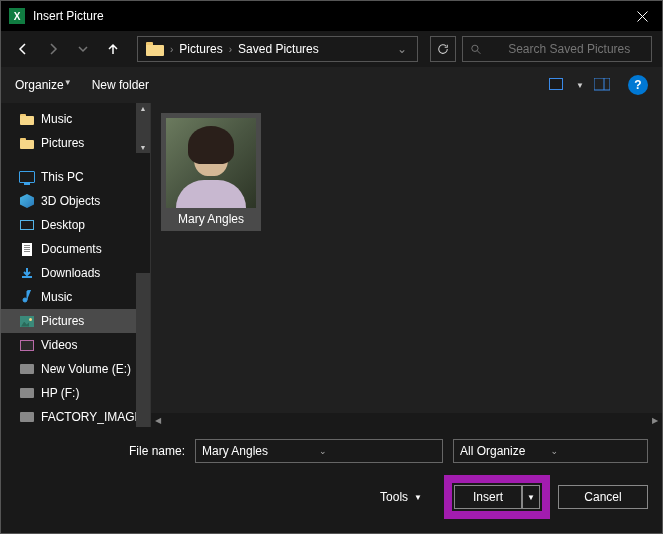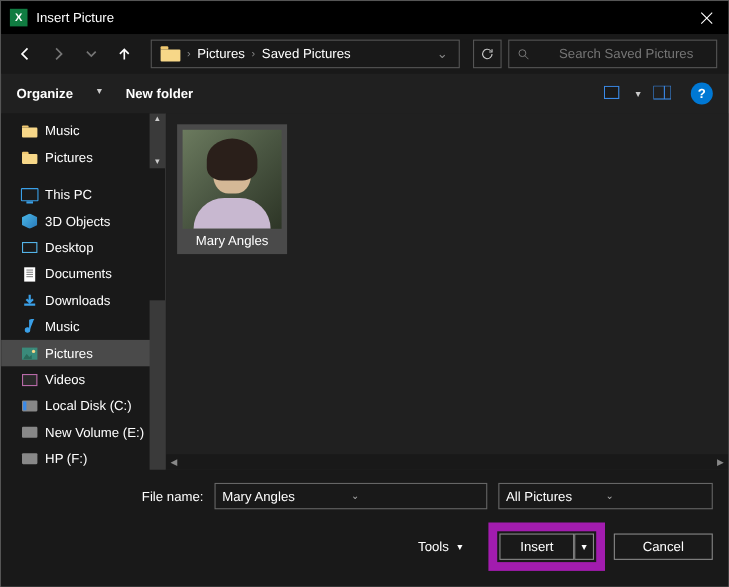--- a/index.html
+++ b/index.html
@@ -25,21 +25,21 @@
 .crumb { color: #fff; padding: 0 4px; cursor: pointer; }
 .chev { color: #888; padding: 0 2px; font-size: 10px; }
 .addr-drop { margin-left: auto; color: #888; padding: 0 6px; cursor: pointer; }
 .refresh-btn { width: 26px; height: 26px; border: 1px solid #555; display: flex; align-items: center; justify-content: center; cursor: pointer; }
 .search-box { width: 190px; height: 26px; border: 1px solid #555; display: flex; align-items: center; padding: 0 8px; gap: 8px; }
 .search-box svg { width: 13px; height: 13px; }
 .search-box input { background: transparent; border: none; outline: none; color: #888; font-size: 12px; width: 100%; margin-left: 19px; }
 
 
 .toolbar { height: 36px; display: flex; align-items: center; padding: 0 14px; }
-.tb-btn { display: flex; align-items: flex-start; gap: 20px; cursor: pointer; color: #fff; font-size: 12px; margin-right: 20px; font-weight: bold; }
+.tb-btn { display: flex; align-items: flex-start; gap: 0; cursor: pointer; color: #fff; font-size: 12px; margin-right: 20px; }
 .tb-btn .caret { font-size: 8px; color: #ccc; }
 .tb-spacer { flex: 1; }
 .view-group { display: flex; align-items: center; gap: 8px; }
 .view-ico { width: 20px; height: 20px; display: flex; align-items: center; justify-content: center; cursor: pointer; }
 .help-ico { width: 20px; height: 20px; background: #0078d4; border-radius: 50%; color: #fff; display: flex; align-items: center; justify-content: center; font-size: 12px; font-weight: bold; cursor: pointer; margin-left:8px;}
 
 
 .main { flex: 1; display: flex; min-height: 0; }
 .sidebar { width: 150px; background: #191919; overflow: hidden; position: relative; border-right: 1px solid #333; }
 .tree { padding: 4px 0; }
@@ -252,26 +252,20 @@
           <span>Pictures</span>
         </div>
         <div class="tree-item indent">
           <span class="ico">
               <span class="mi-vid"></span>
             </span>
           <span>Videos</span>
         </div>
         <div class="tree-item indent">
           <span class="ico">
-              <span class="mi-disk blue"></span>
-            </span>
-          <span>Local Disk (C:)</span>
-        </div>
-        <div class="tree-item indent">
-          <span class="ico">
               <span class="mi-disk"></span>
             </span>
           <span>New Volume (E:)</span>
         </div>
         <div class="tree-item indent">
           <span class="ico">
               <span class="mi-disk"></span>
             </span>
           <span>HP (F:)</span>
         </div>
@@ -305,21 +299,21 @@
   </div>
 
   <div class="footer">
     <div class="field-row">
       <div class="field-label">File name:</div>
       <div class="file-input">
         <span>Mary Angles</span>
         <span class="caret">⌄</span>
       </div>
       <div class="filter-select">
-        <span>All Pictures</span>
+        <span>All Organize</span>
         <span class="caret">⌄</span>
       </div>
     </div>
     <div class="btn-row">
       <div class="tools">
         <span>Tools</span>
         <span class="caret" style="font-size:8px">▼</span>
       </div>
       <div class="btn-insert-wrap">
         <div class="btn btn-insert">

